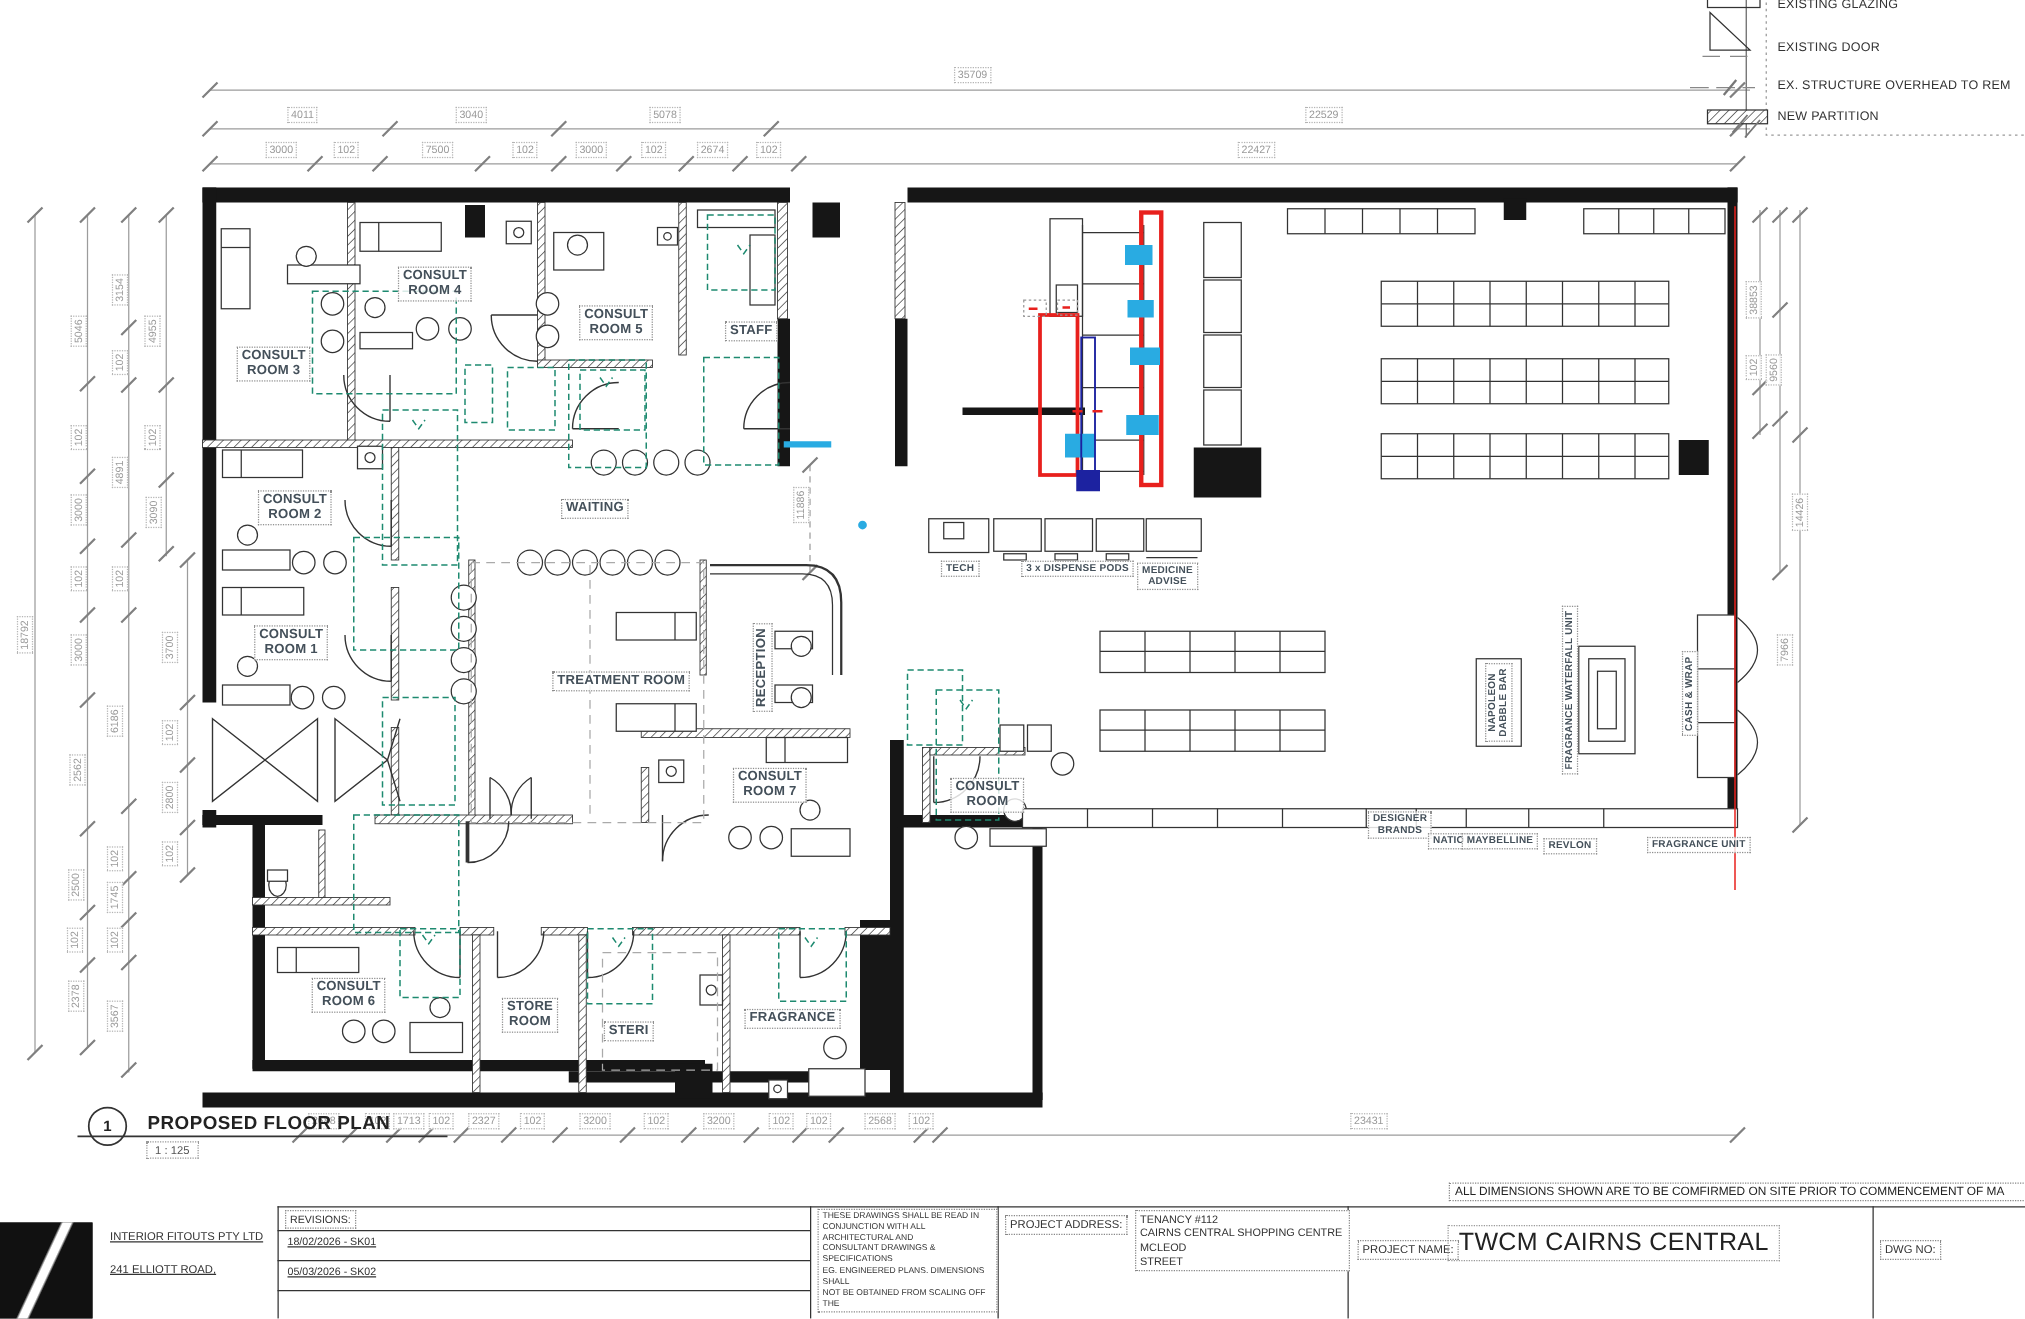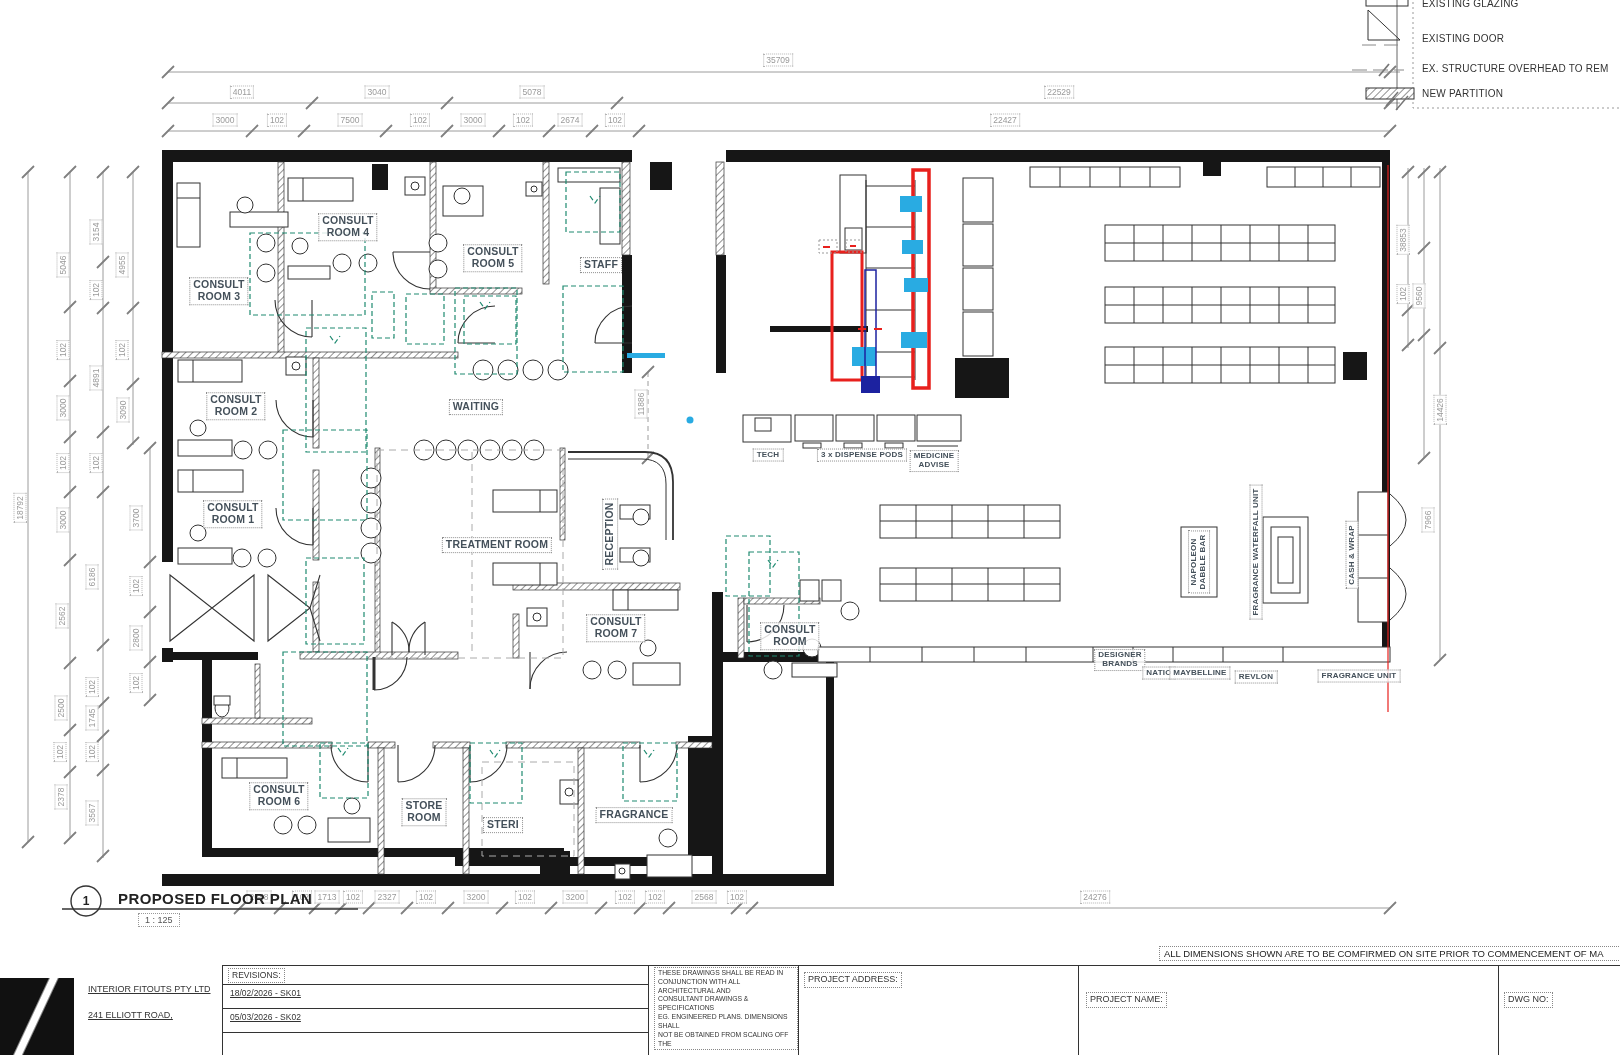--- a/index.html
+++ b/index.html
@@ -11,21 +11,21 @@
        background:rgba(255,255,255,.88);white-space:nowrap;line-height:11px;}
   .dim.v{transform:translate(-50%,-50%) rotate(-90deg);}
   .room{font-size:10.5px;font-weight:700;color:#44505a;border:1px dotted #8f8f8f;padding:1px 3px;
         background:rgba(255,255,255,.82);text-align:center;white-space:pre-line;line-height:1.12;letter-spacing:.2px;}
   .room.sm{font-size:8px;}
   .room.v{transform:translate(-50%,-50%) rotate(-90deg);white-space:nowrap;}
   .room.v.pre{white-space:pre-line;}
   .leg{position:absolute;font-size:10px;color:#333;white-space:nowrap;letter-spacing:.2px;}
   .pt-num{position:absolute;transform:translate(-50%,-50%);font-size:12px;font-weight:700;color:#222;}
   .pt-title{position:absolute;font-size:15px;font-weight:600;color:#222;letter-spacing:.4px;}
-  .pt-scale{position:absolute;font-size:9px;color:#555;border:1px dotted #999;padding:1px 6px;background:#fff;margin-left:21px;}
+  .pt-scale{position:absolute;font-size:9px;color:#555;border:1px dotted #999;padding:1px 6px;background:#fff;}
   .note{position:absolute;left:1159px;top:946px;width:456px;font-size:9.5px;color:#222;border:1px dotted #888;
         padding:1px 4px;white-space:nowrap;overflow:hidden;background:#fff;}
   .tb-v{position:absolute;width:1px;background:#333;top:965px;height:90px;}
   .tb-h{position:absolute;height:1px;background:#333;}
   .tb-logo{position:absolute;left:0;top:978px;width:74px;height:77px;background:#111;
            background-image:linear-gradient(115deg,#111 44%,#fff 46%,#fff 52%,#111 54%);}
   .tb-txt{position:absolute;font-size:9px;color:#333;white-space:pre-line;line-height:1.3;text-decoration:underline;}
   .tb-dot{position:absolute;font-size:8.5px;color:#333;border:1px dotted #888;padding:1px 3px;
           background:#fff;white-space:pre-line;line-height:1.3;}
   .tb-big{position:absolute;font-size:20px;color:#222;border:1px dotted #999;padding:2px 8px;
@@ -382,21 +382,21 @@
 <div class="lbl dim" style="left:353px;top:897px">102</div>
 <div class="lbl dim" style="left:387px;top:897px">2327</div>
 <div class="lbl dim" style="left:426px;top:897px">102</div>
 <div class="lbl dim" style="left:476px;top:897px">3200</div>
 <div class="lbl dim" style="left:525px;top:897px">102</div>
 <div class="lbl dim" style="left:575px;top:897px">3200</div>
 <div class="lbl dim" style="left:625px;top:897px">102</div>
 <div class="lbl dim" style="left:655px;top:897px">102</div>
 <div class="lbl dim" style="left:704px;top:897px">2568</div>
 <div class="lbl dim" style="left:737px;top:897px">102</div>
-<div class="lbl dim" style="left:1095px;top:897px">24276</div>
+<div class="lbl dim" style="left:1095px;top:897px">23431</div>
 <div class="lbl dim v" style="left:20px;top:508px">18792</div>
 <div class="lbl dim v" style="left:63px;top:265px">5046</div>
 <div class="lbl dim v" style="left:63px;top:350px">102</div>
 <div class="lbl dim v" style="left:63px;top:408px">3000</div>
 <div class="lbl dim v" style="left:63px;top:463px">102</div>
 <div class="lbl dim v" style="left:63px;top:520px">3000</div>
 <div class="lbl dim v" style="left:62px;top:616px">2562</div>
 <div class="lbl dim v" style="left:61px;top:708px">2500</div>
 <div class="lbl dim v" style="left:60px;top:752px">102</div>
 <div class="lbl dim v" style="left:61px;top:797px">2378</div>
@@ -488,16 +488,20 @@
 <div class="tb-txt" style="left:88px;top:1010px">241 ELLIOTT ROAD,</div>
 <div class="tb-dot" style="left:228px;top:968px">REVISIONS:</div>
 <div class="tb-txt" style="left:230px;top:988px;font-size:8.5px">18/02/2026 - SK01</div>
 <div class="tb-txt" style="left:230px;top:1012px;font-size:8.5px">05/03/2026 - SK02</div>
 <div class="tb-dot fine" style="left:654px;top:967px;width:136px">THESE DRAWINGS SHALL BE READ IN
 CONJUNCTION WITH ALL ARCHITECTURAL AND
 CONSULTANT DRAWINGS &amp; SPECIFICATIONS
 EG. ENGINEERED PLANS.  DIMENSIONS SHALL
 NOT BE OBTAINED FROM SCALING OFF THE</div>
 <div class="tb-dot" style="left:804px;top:972px;font-size:9px">PROJECT ADDRESS:</div>
+<div class="tb-dot" style="left:908px;top:968px;width:164px;font-size:8.7px">TENANCY #112
+CAIRNS CENTRAL SHOPPING CENTRE MCLEOD
+STREET</div>
 <div class="tb-dot" style="left:1086px;top:992px;font-size:9px">PROJECT NAME:</div>
+<div class="tb-big" style="left:1158px;top:980px">TWCM CAIRNS CENTRAL</div>
 <div class="tb-dot" style="left:1504px;top:992px;font-size:9px">DWG NO:</div>
 
 </div>
 
 </body></html>

